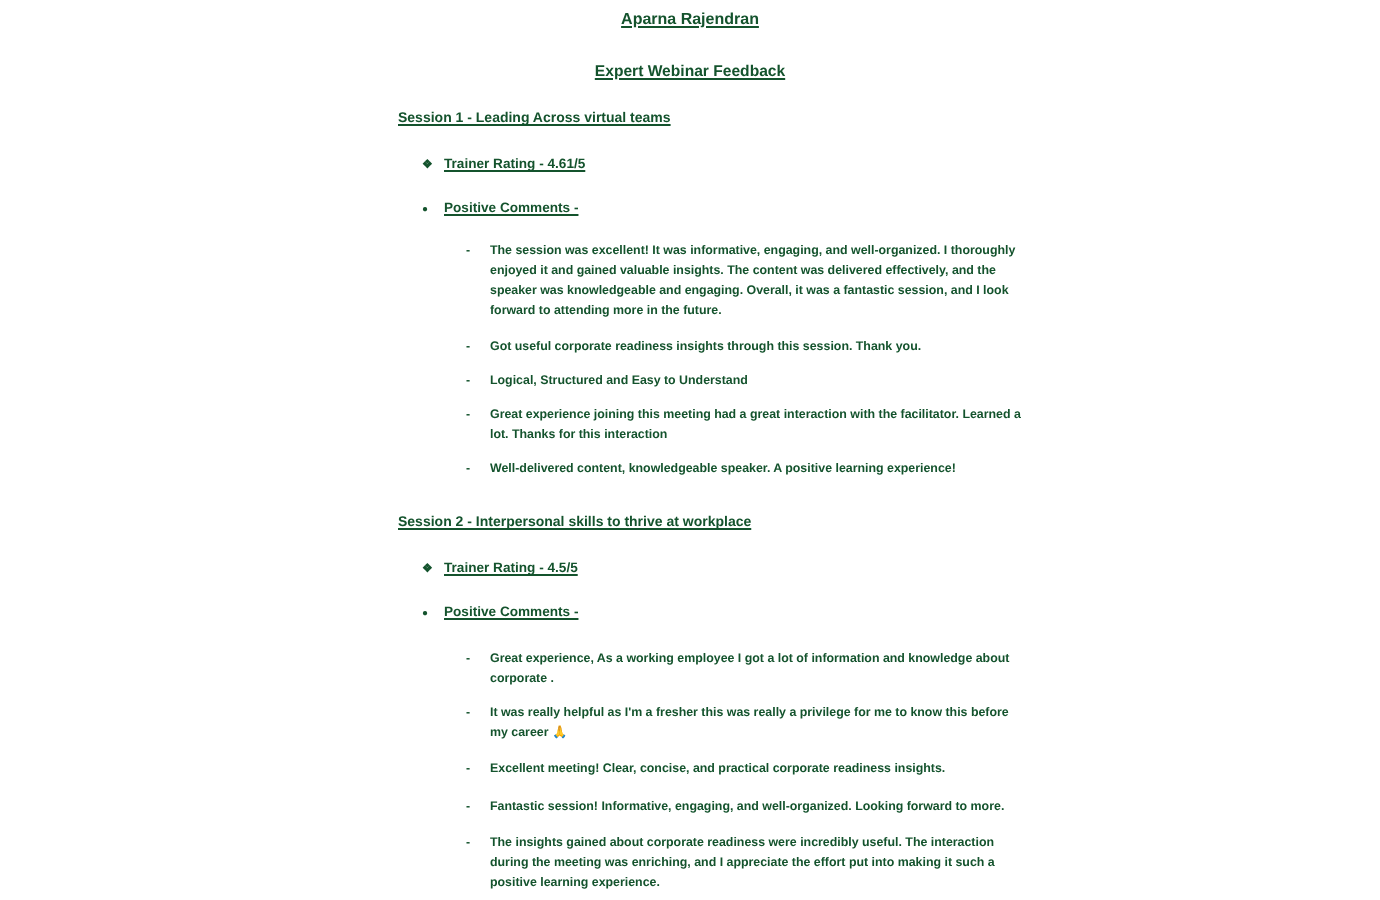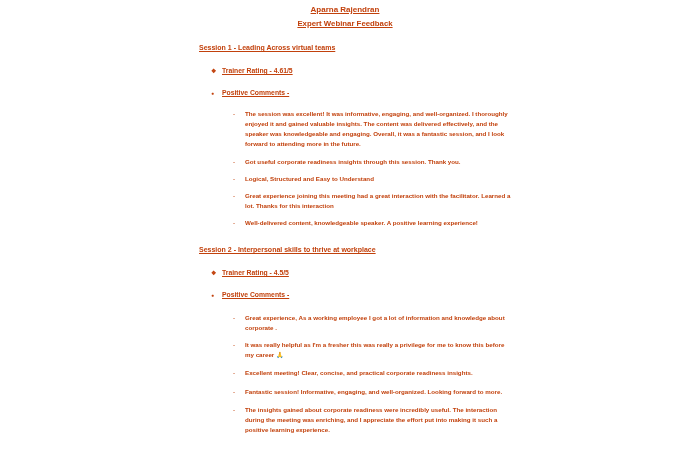--- a/index.html
+++ b/index.html
@@ -3,31 +3,31 @@
 <meta charset="utf-8">
 <style>
   html,body{margin:0;padding:0;background:#ffffff;}
   .doc{
     position:relative;
     width:690px;height:450px;
     background:#ffffff;
     overflow:hidden;
     font-family:"Liberation Sans",sans-serif;
     font-weight:700;
-    color:#c2410c;
+    color:#14532d;
   }
   .title{
     margin:0;padding-top:5px;
     text-align:center;
     font-size:8px;line-height:9px;
     text-decoration:underline;
     font-weight:700;
   }
   .subtitle{
-    margin:5px 0 0 0;
+    margin:17px 0 0 0;
     text-align:center;
     font-size:7.8px;line-height:9px;
     text-decoration:underline;
     font-weight:700;
   }
   .session-heading{
     margin:15px 0 0 199px;
     font-size:7px;line-height:9px;
     text-decoration:underline;
     font-weight:700;

